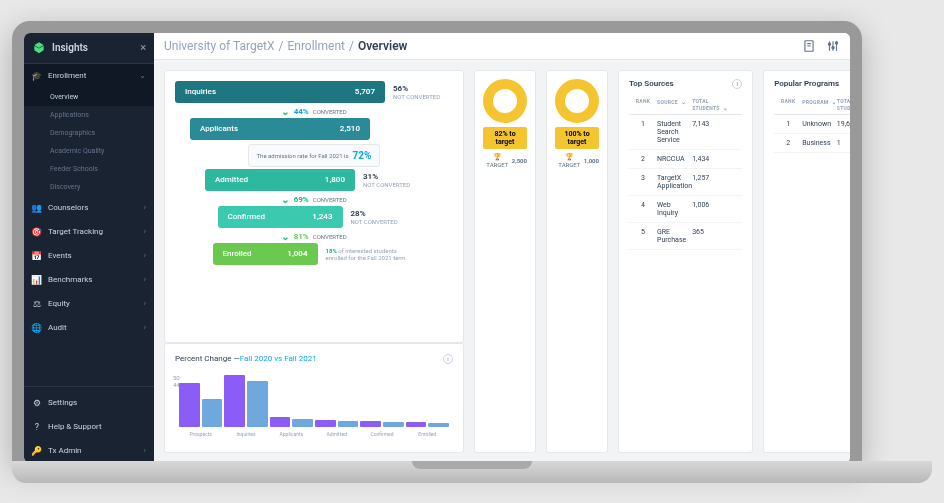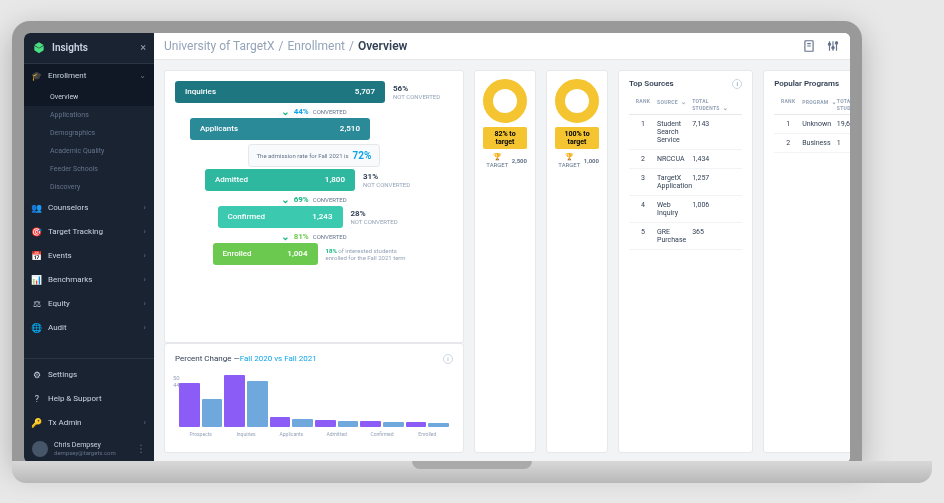--- a/index.html
+++ b/index.html
@@ -142,28 +142,20 @@
     </div>
     <div class="sb-sec">
       <span class="sb-ic">?</span>
       <span class="lbl">Help &amp; Support</span>
     </div>
     <div class="sb-sec">
       <span class="sb-ic">🔑</span>
       <span class="lbl">Tx Admin</span>
       <span class="chev">›</span>
     </div>
-    <div class="user-row">
-      <div class="avatar"></div>
-      <div class="user-info">
-        <div>Chris Dempsey</div>
-        <div class="user-email">dempsey@targetx.com</div>
-      </div>
-      <span class="dots">⋮</span>
-    </div>
   </div>
 </div>
 
 <div class="main">
   <div class="topbar">
     <span>University of TargetX</span>
     <span>/</span>
     <span>Enrollment</span>
     <span>/</span>
     <span class="bc-active">Overview</span>

